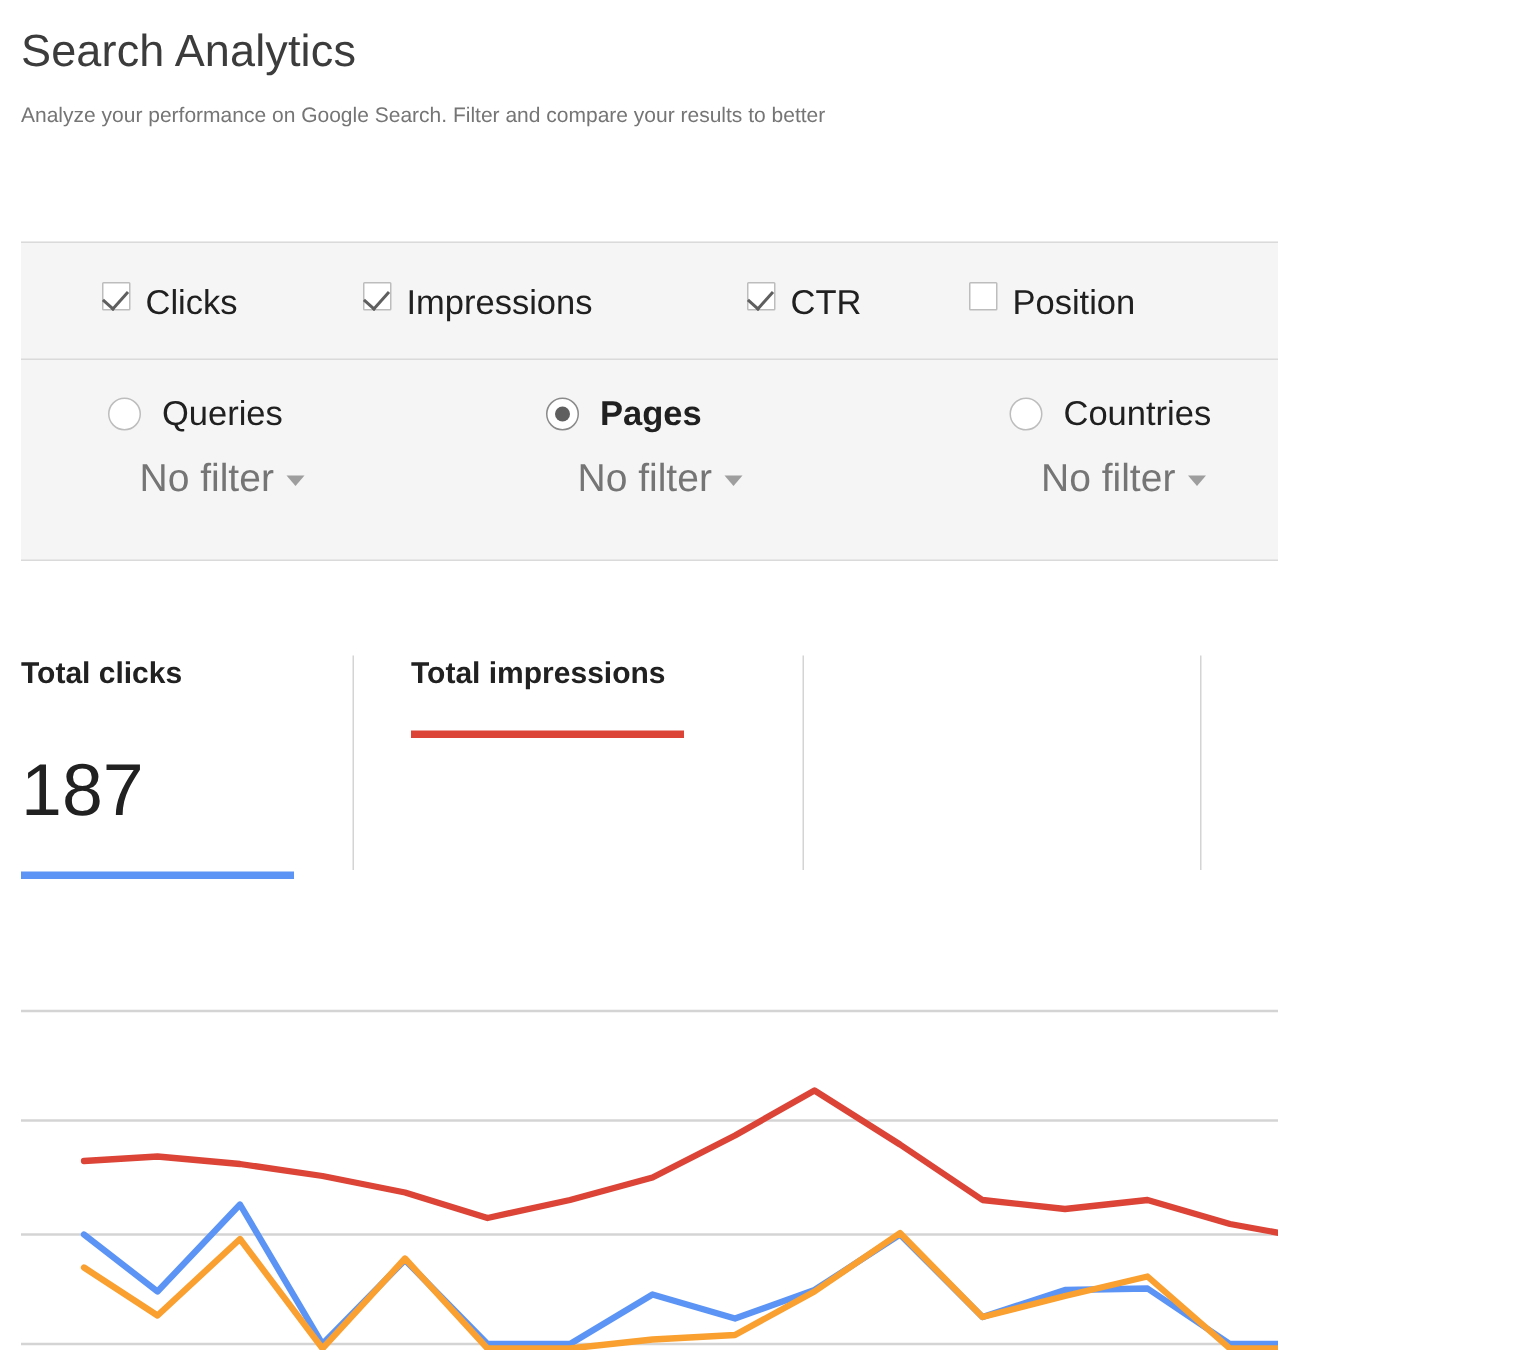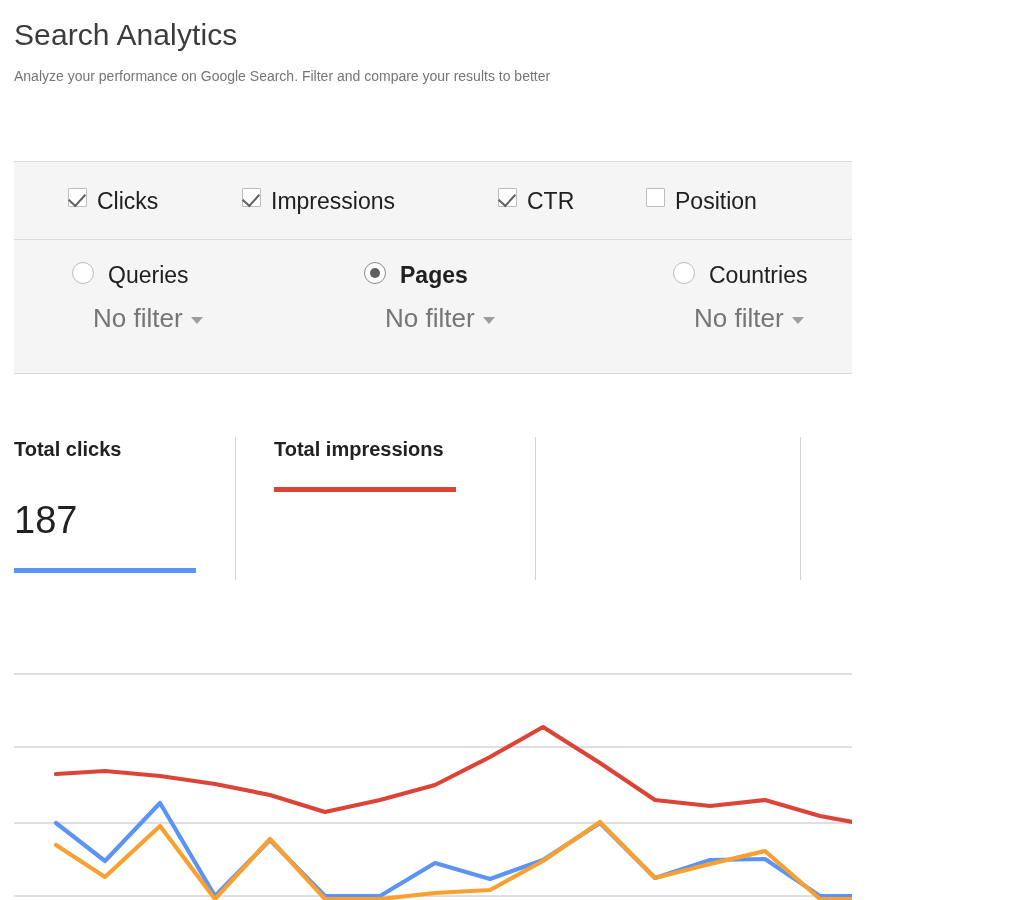--- a/index.html
+++ b/index.html
@@ -51,21 +51,21 @@
   .cbox.checked::after {
     content: ""; position: absolute;
     left: 3px; top: 1px; width: 8px; height: 14px;
     border: solid #5f5f5f; border-width: 0 2.6px 2.6px 0;
     transform: rotate(42deg);
   }
   .metric-chk .lbl { font-size: 23px; color: #202020; }
 
   .dim-row { position: relative; height: 134px; }
   .dim-item { position: absolute; top: 22px; }
-  .dim-head { display: flex; align-items: flex-start; gap: 14px; white-space: nowrap; }
+  .dim-head { display: flex; align-items: center; gap: 14px; white-space: nowrap; }
   .radio {
     width: 22px; height: 22px; flex: 0 0 22px; border-radius: 50%;
     border: 1px solid #bdbdbd; background: #fff; position: relative;
   }
   .radio.selected { border-color: #8a8a8a; }
   .radio.selected::after {
     content: ""; position: absolute; left: 5px; top: 5px;
     width: 10px; height: 10px; border-radius: 50%; background: #5f5f5f;
   }
   .dim-label { font-size: 23px; color: #202020; }
@@ -81,21 +81,21 @@
     border-top: 7px solid #9e9e9e;
   }
 
   
   .cards { position: absolute; left: 0; top: 432px; width: 1012px; height: 155px; }
   .card { position: absolute; top: 6px; }
   .card .card-title {
     font-size: 20px; font-weight: bold; color: #212121; white-space: nowrap;
   }
   .card .card-value {
-    margin-top: 38px; font-size: 38px; font-weight: 400;
+    margin-top: 38px; font-size: 49px; font-weight: 400;
     color: #212121; white-space: nowrap;
   }
   .card .card-bar { margin-top: 26px; height: 5px; width: 182px; }
   .card-sep {
     position: absolute; top: 5px; width: 1px; height: 143px; background: #d4d4d4;
   }
 
   
   .chart-wrap { position: absolute; left: 0; top: 650px; width: 1012px; height: 250px; }
   .chart-wrap svg { display: block; }

